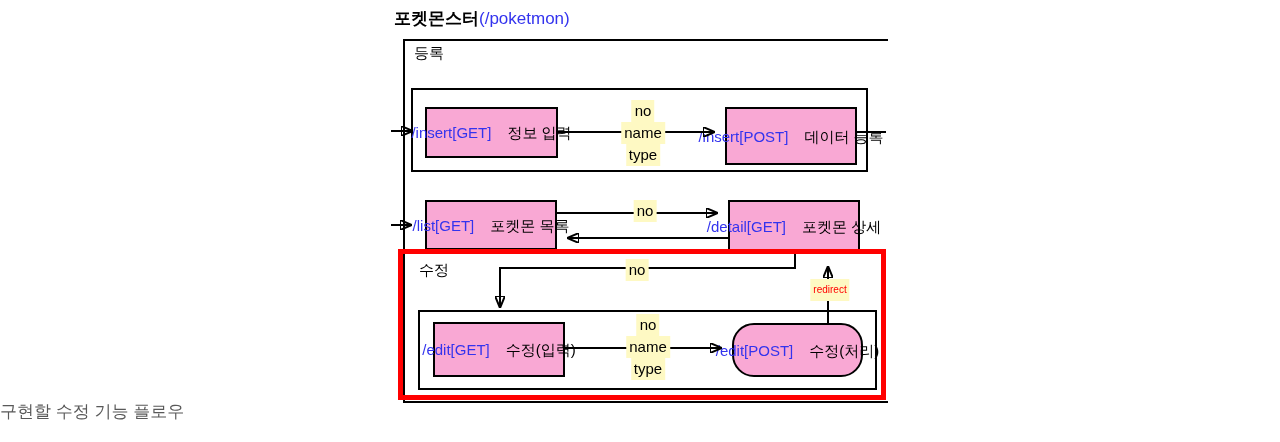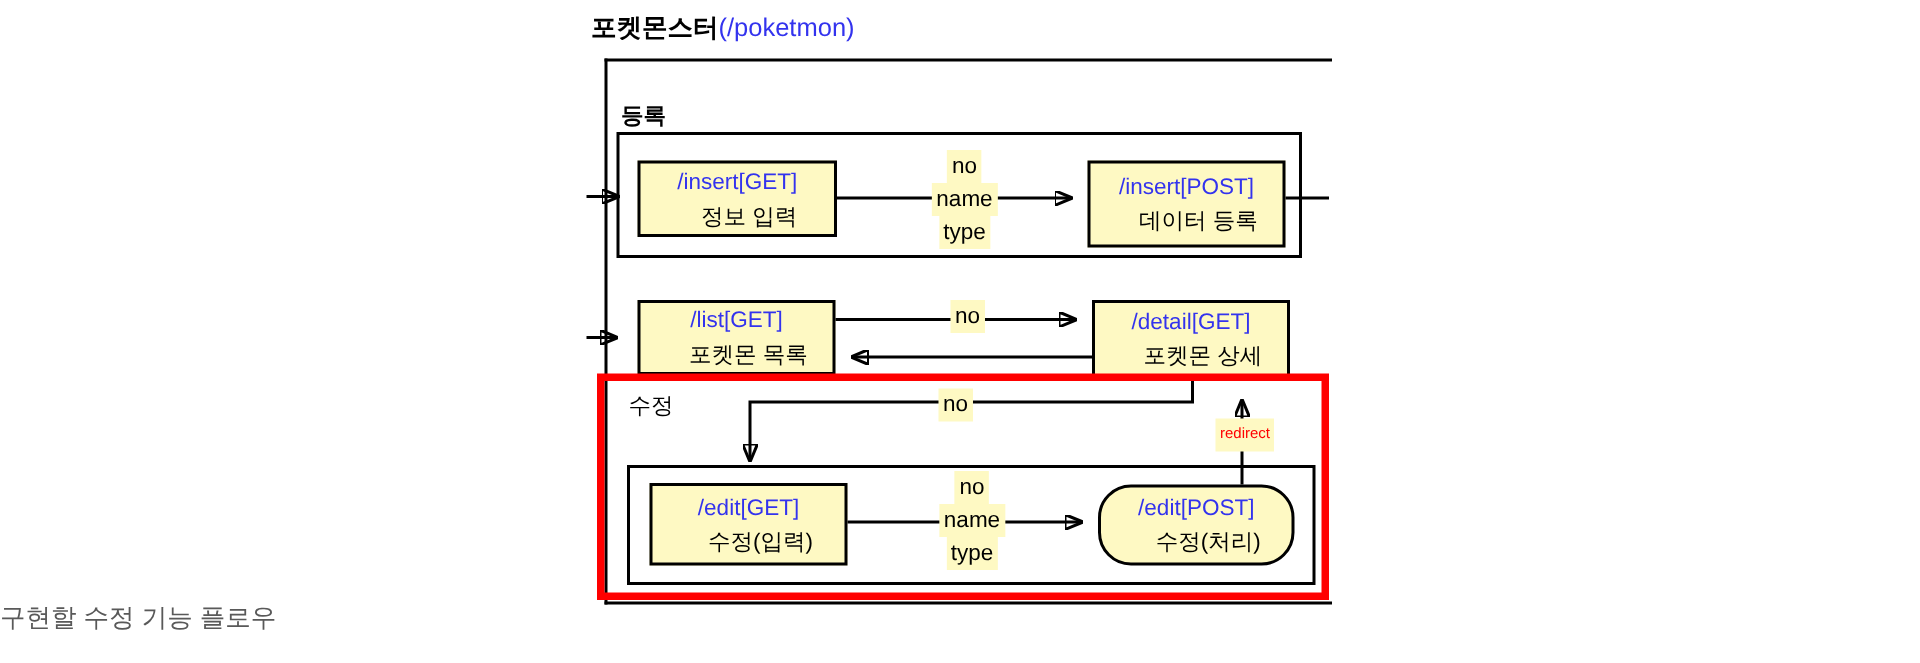--- a/index.html
+++ b/index.html
@@ -16,26 +16,26 @@
   
   .outer-box{
     left:403px;top:39px;width:485px;height:364px;box-sizing:border-box;
     border-top:2px solid #000;border-left:2px solid #000;border-bottom:2px solid #000;
     z-index:1;
   }
   .section-box{box-sizing:border-box;border:2px solid #000;background:#fff0;z-index:1;}
   .register-box{left:411px;top:88px;width:457px;height:84px;}
   .edit-box{left:418px;top:310px;width:459px;height:80px;}
   .section-label{font-size:15px;color:#000;z-index:3;white-space:nowrap;}
-  .register-label{left:414px;top:68px;font-weight:bold;}
+  .register-label{left:414px;top:44px;}
   .edit-label{left:419px;top:261px;}
   
   .node{
-    box-sizing:border-box;border:2px solid #000;background:#fef9c3;
-    display:flex;flex-direction:column;align-items:center;justify-content:center;
+    box-sizing:border-box;border:2px solid #000;background:#f9a8d4;
+    display:flex;flex-direction:row;align-items:center;justify-content:center;
     font-size:15px;line-height:23px;text-align:center;white-space:nowrap;z-index:2;
   }
   .node .route{color:var(--blue,#3333ee);}
   .node .desc{color:#000;margin-left:16px;}
   .n-insert-get {left:425px;top:107px;width:133px;height:51px;}
   .n-insert-post{left:725px;top:107px;width:132px;height:58px;}
   .n-list-get   {left:425px;top:200px;width:132px;height:50px;}
   .n-detail-get {left:728px;top:200px;width:132px;height:52px;}
   .n-edit-get   {left:433px;top:322px;width:132px;height:55px;}
   .n-edit-post  {left:732px;top:323px;width:131px;height:54px;border-radius:22px;}

